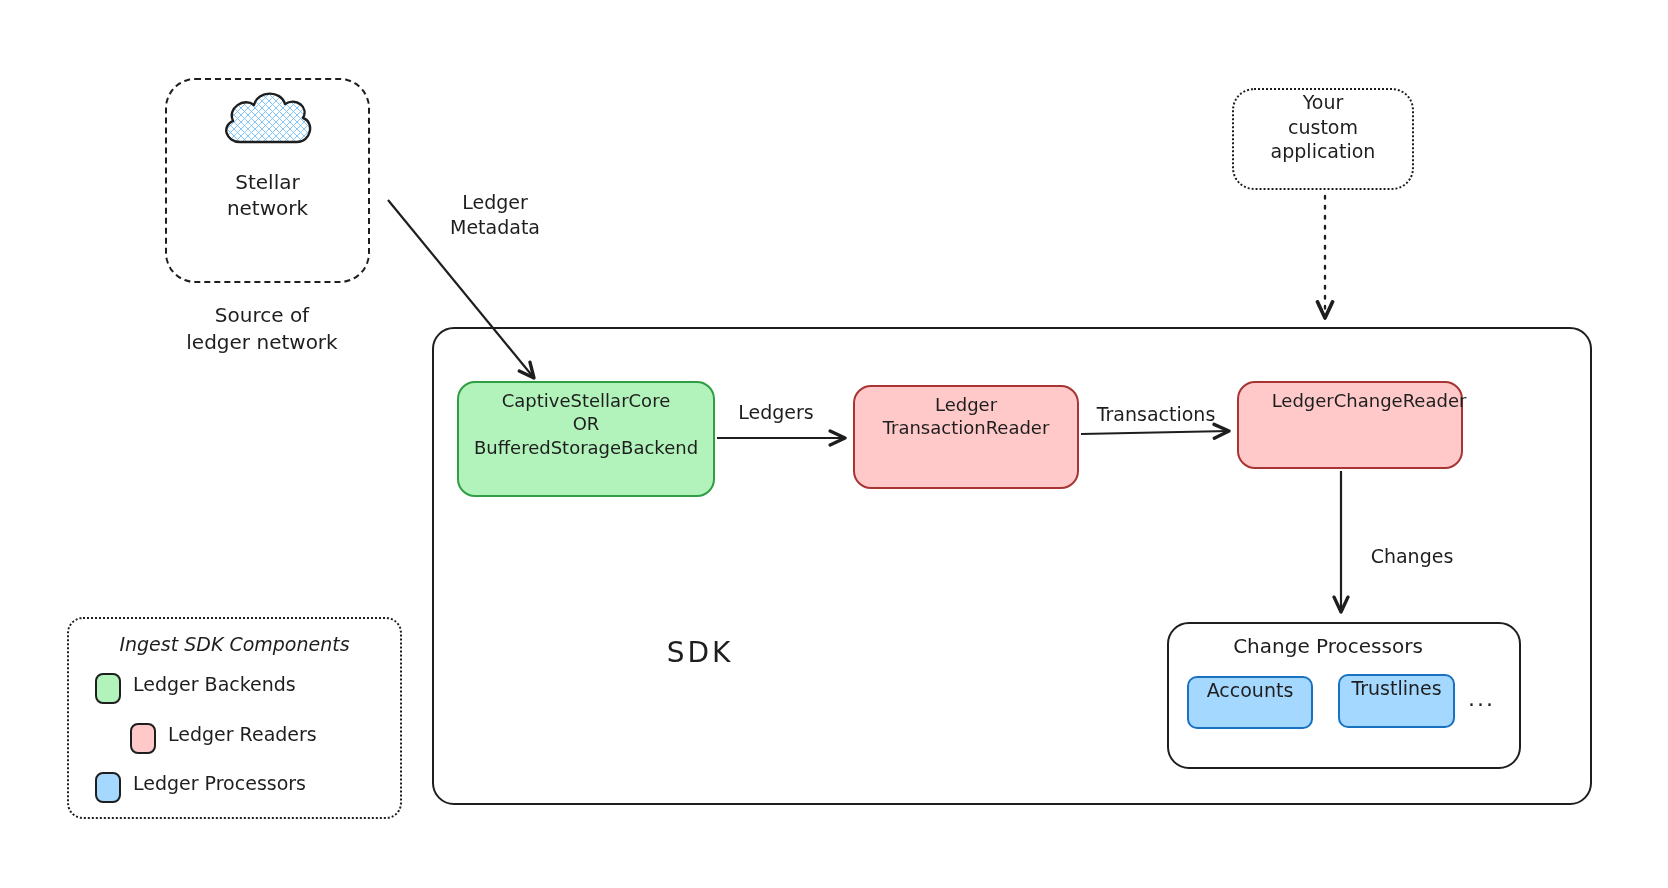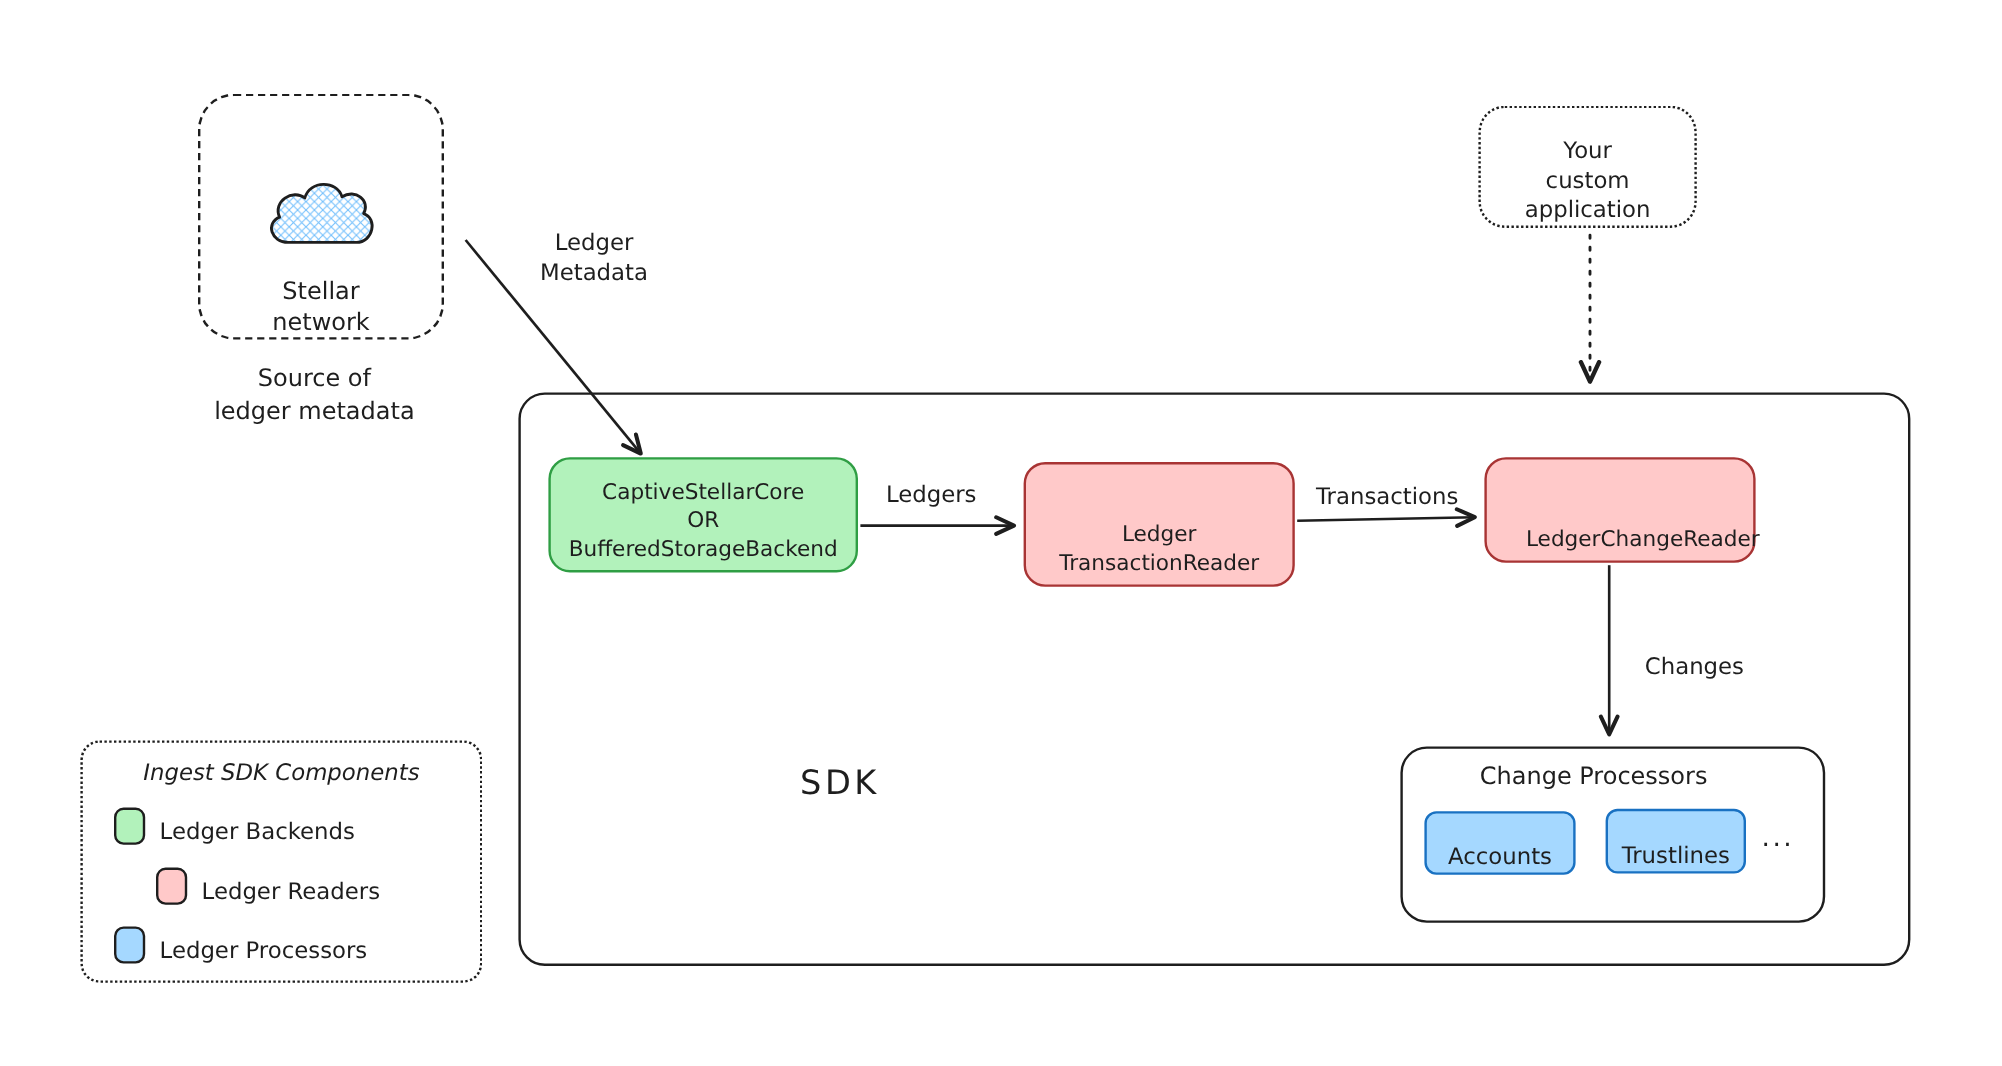--- a/index.html
+++ b/index.html
@@ -17,21 +17,21 @@
     left: 0; top: 0;
     width: 1668px; height: 888px;
     pointer-events: none;
   }
   .node {
     position: absolute;
     box-sizing: border-box;
     display: flex;
     flex-direction: column;
     align-items: center;
-    justify-content: flex-end;
+    justify-content: flex-start;
     text-align: center;
   }
   .label { white-space: pre-line; line-height: 1.3; }
 
   
   .stellar-box {
     left: 165px; top: 78px; width: 205px; height: 205px;
     border: 2.5px dashed #1e1e1e; border-radius: 30px;
     gap: 6px; font-size: 20px;
   }
@@ -56,21 +56,21 @@
   .sdk-label {
     position: absolute; left: 640px; top: 636px; width: 120px;
     text-align: center; font-size: 28px; letter-spacing: 3px;
   }
 
   
   .comp {
     font-size: 18px; border-radius: 18px; padding: 6px;
   }
   .backend-box {
-    left: 457px; top: 381px; width: 258px; height: 96px;
+    left: 457px; top: 381px; width: 258px; height: 116px;
     background: #b2f2bb; border: 2.5px solid #2f9e44;
   }
   .txreader-box {
     left: 853px; top: 385px; width: 226px; height: 104px;
     background: #ffc9c9; border: 2.5px solid #a83434;
   }
   .changereader-box {
     left: 1237px; top: 381px; width: 226px; height: 88px;
     background: #ffc9c9; border: 2.5px solid #a83434; padding-left: 44px;
   }
@@ -109,21 +109,21 @@
   .legend {
     position: absolute; left: 67px; top: 617px; width: 335px; height: 202px;
     box-sizing: border-box;
     border: 2.5px dotted #1e1e1e; border-radius: 16px;
   }
   .legend-title {
     position: absolute; left: 0; top: 14px; width: 100%;
     text-align: center; font-size: 19px; font-style: italic;
   }
   .legend-row {
-    position: absolute; left: 26px; display: flex; align-items: flex-end; gap: 12px;
+    position: absolute; left: 26px; display: flex; align-items: flex-start; gap: 12px;
     font-size: 19px;
   }
   .legend-row-1 { top: 54px; }
   .legend-row-2 { top: 104px; padding-left: 35px; }
   .legend-row-3 { top: 153px; }
   .swatch {
     width: 26px; height: 31px; border-radius: 8px;
     border: 2.2px solid #1e1e1e; box-sizing: border-box; flex: 0 0 auto;
   }
   .swatch-green { background: #b2f2bb; }
@@ -158,21 +158,21 @@
           </pattern>
         </defs>
         <path d="M27,62 C13,62 8,46 20,41 C14,28 31,17 41,25 C45,10 68,10 72,24 C83,17 96,27 90,38 C102,42 98,62 84,62 Z" fill="#ffffff"></path>
         <path d="M27,62 C13,62 8,46 20,41 C14,28 31,17 41,25 C45,10 68,10 72,24 C83,17 96,27 90,38 C102,42 98,62 84,62 Z" fill="url(#xh)" stroke="#1e1e1e" stroke-width="2.4" stroke-linejoin="round"></path>
       </svg>
     </span>
     <span class="label">Stellar
 network</span>
   </div>
   <div class="source-caption">Source of
-ledger metadata</div>
+ledger network</div>
 
   <div class="node app-box">
     <span class="label">Your
 custom
 application</span>
   </div>
 
   <div class="sdk-box"></div>
   <div class="sdk-label">SDK</div>
 

